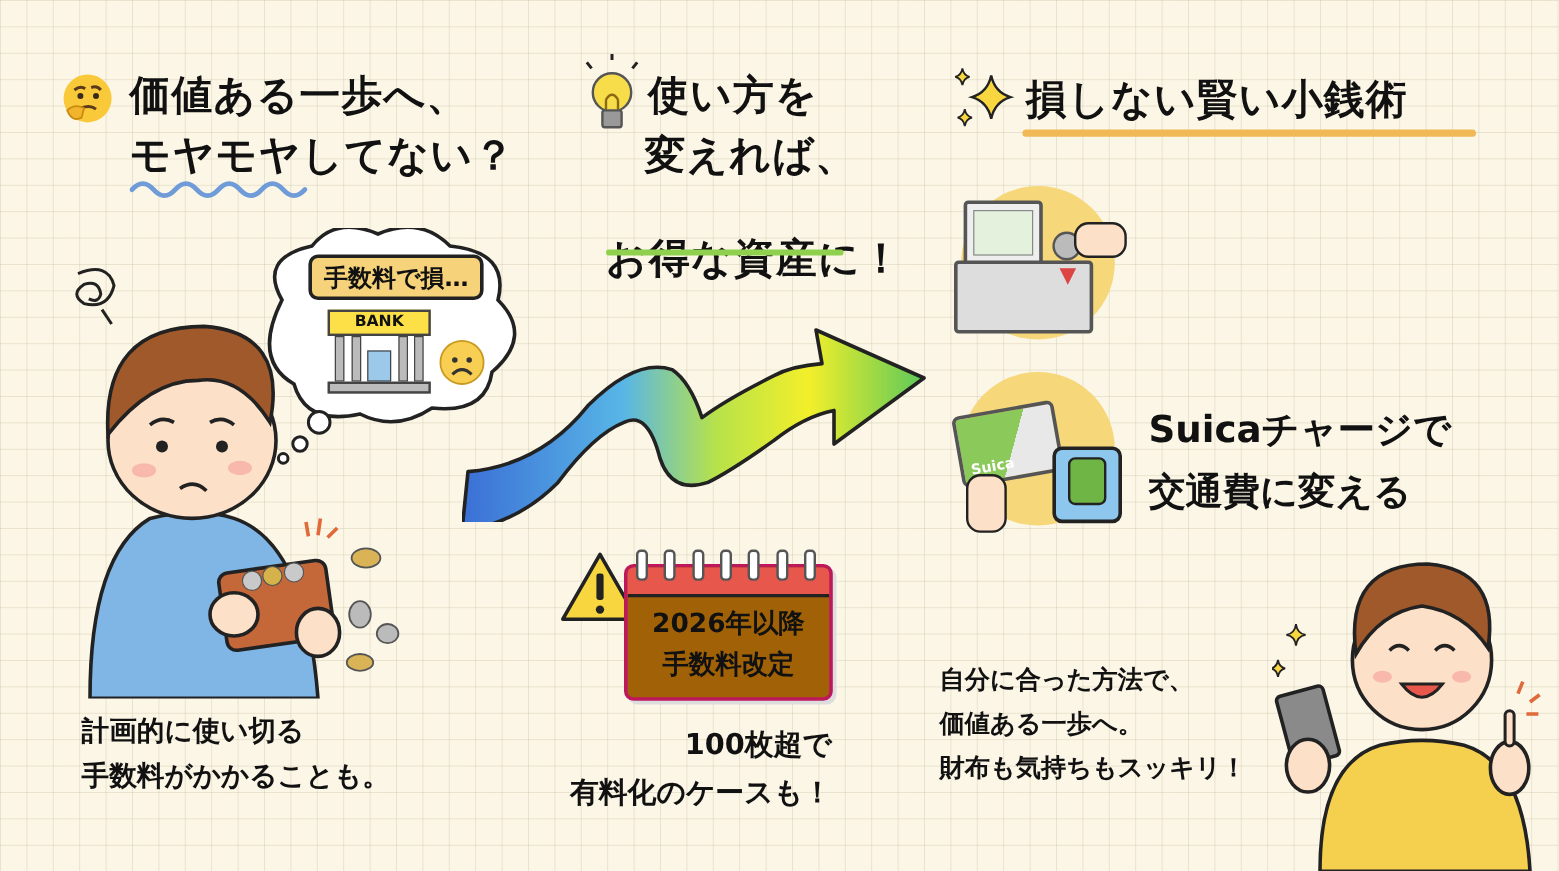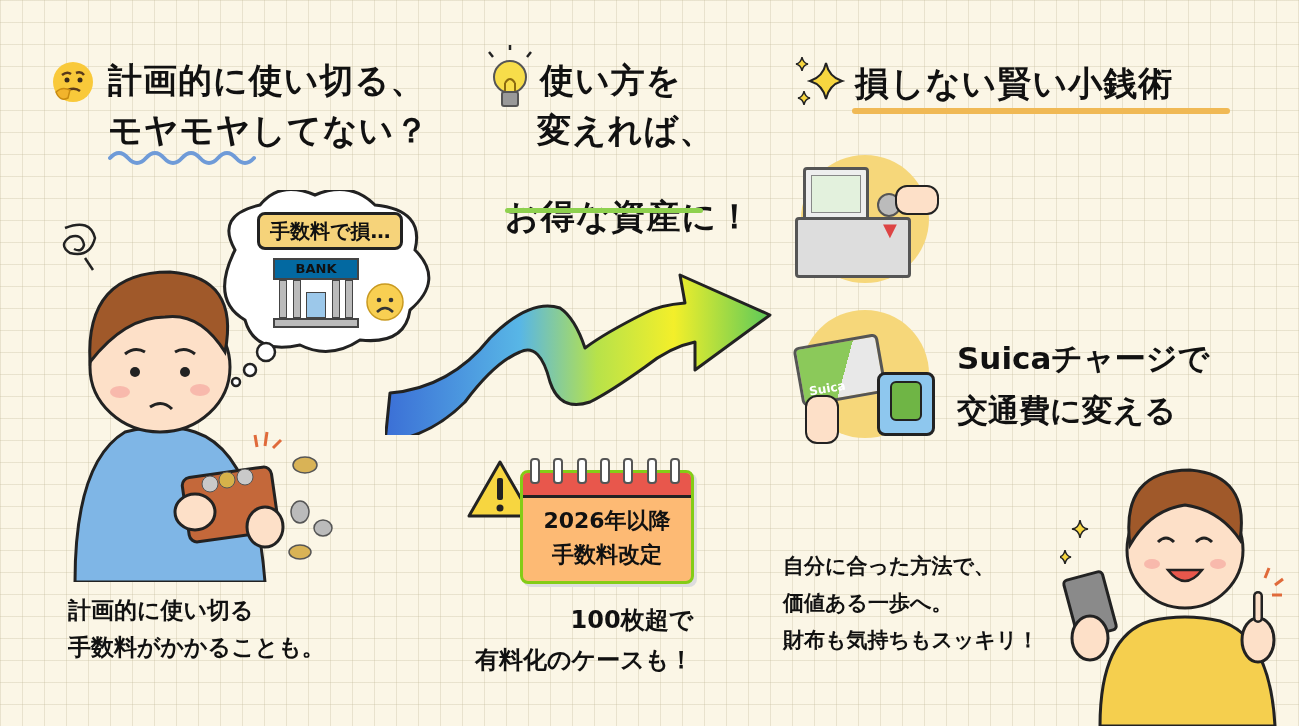--- a/index.html
+++ b/index.html
@@ -28,41 +28,41 @@
     <circle cx="23" cy="22" r="20" fill="#f9c93a"></circle>
     <path d="M12 15 q5 -4 9 -1" stroke="#5a3a1a" stroke-width="2.5" fill="none"></path>
     <path d="M26 13 q5 -2 8 2" stroke="#5a3a1a" stroke-width="2.5" fill="none"></path>
     <circle cx="17" cy="20" r="2.5" fill="#3a2a1a"></circle>
     <circle cx="30" cy="20" r="2.5" fill="#3a2a1a"></circle>
     <path d="M18 30 q7 -3 12 1" stroke="#5a3a1a" stroke-width="2.5" fill="none"></path>
     <path d="M6 32 q6 -6 14 -2 l-2 8 q-8 4 -12 -6z" fill="#f2b42c" stroke="#c98b10" stroke-width="1.5"></path>
   </svg>
 </div>
 <div class="abs h" style="left:108px;top:55px;">
-  <div>計画的に使い切る、</div>
+  <div>価値ある一歩へ、</div>
   <div>モヤモヤしてない？</div>
 </div>
 <svg class="underline-wave" style="left:108px;top:148px;" width="150" height="20" viewBox="0 0 150 20">
   <path d="M2 10 q9 -10 18 0 t18 0 t18 0 t18 0 t18 0 t18 0 t18 0 t18 0" stroke="#6f9bd8" stroke-width="4" fill="none" stroke-linecap="round"></path>
 </svg>
 
 <svg class="abs" style="left:55px;top:218px;" width="50" height="60" viewBox="0 0 50 60">
   <path d="M10 10 q25 -10 30 10 q-5 20 -25 15 q-12 -8 0 -16 q12 -4 14 8 q-2 8 -10 4" stroke="#222" stroke-width="2.5" fill="none"></path>
   <path d="M30 40 l8 12" stroke="#222" stroke-width="2.5"></path>
 </svg>
 
 <div class="abs" style="left:205px;top:190px;width:240px;height:165px;">
   <svg width="240" height="165" viewBox="0 0 240 165" style="position:absolute;left:0;top:0;">
     <path d="M30 60 q-20 -35 25 -45 q20 -25 55 -10 q35 -15 60 10 q50 5 40 45 q30 30 -5 60 q-5 35 -50 30 q-30 20 -60 5 q-45 10 -55 -25 q-35 -20 -10 -70z" fill="#fff" stroke="#222" stroke-width="3"></path>
   </svg>
   <div class="abs" style="left:52px;top:22px;background:#f6d37a;border:3px solid #222;border-radius:8px;padding:2px 10px;font-weight:bold;font-size:20px;line-height:28px;">
     <span>手数料で損…</span>
   </div>
   <div class="abs" style="left:68px;top:68px;width:86px;height:70px;">
-    <div style="background:#0369a1;border:2px solid #444;text-align:center;font-weight:bold;font-size:13px;line-height:18px;">BANK</div>
+    <div style="background:#fde047;border:2px solid #444;text-align:center;font-weight:bold;font-size:13px;line-height:18px;">BANK</div>
     <div style="display:flex;justify-content:space-between;padding:0 6px;height:38px;">
       <span style="width:6px;background:#bbb;border:1px solid #444;"></span>
       <span style="width:6px;background:#bbb;border:1px solid #444;"></span>
       <span style="width:18px;background:#9cc8ea;border:1px solid #444;margin-top:12px;"></span>
       <span style="width:6px;background:#bbb;border:1px solid #444;"></span>
       <span style="width:6px;background:#bbb;border:1px solid #444;"></span>
     </div>
     <div style="height:6px;background:#bbb;border:2px solid #444;"></div>
   </div>
   <svg class="abs" style="left:160px;top:92px;" width="40" height="40" viewBox="0 0 40 40">
@@ -135,21 +135,21 @@
     </linearGradient>
   </defs>
   <path d="M5 128 q60 -5 100 -55 q40 -40 70 -30 q15 10 25 40 q20 -15 60 -35 q15 -8 40 -10 l-5 -28 l90 40 l-75 55 l0 -28 q-25 5 -50 25 q-35 25 -55 35 q-30 10 -40 -20 q-10 -40 -30 -30 q-25 10 -55 50 q-35 35 -80 40z" fill="url(#arrowGrad)" stroke="#222" stroke-width="3" stroke-linejoin="round"></path>
 </svg>
 
 <svg class="abs" style="left:465px;top:458px;" width="70" height="62" viewBox="0 0 70 62">
   <path d="M35 4 l31 54 h-62z" fill="#f7d640" stroke="#222" stroke-width="3" stroke-linejoin="round"></path>
   <rect x="32" y="20" width="6" height="22" rx="2" fill="#222"></rect>
   <circle cx="35" cy="50" r="3.5" fill="#222"></circle>
 </svg>
-<div class="abs" style="left:520px;top:470px;width:168px;height:108px;background:#fdba74;border:3px solid #84cc16;border-radius:8px;box-shadow:3px 3px 0 #ddd;">
+<div class="abs" style="left:520px;top:470px;width:168px;height:108px;background:#a16207;border:3px solid #be185d;border-radius:8px;box-shadow:3px 3px 0 #ddd;">
   <div style="height:22px;background:#e8574c;border-bottom:3px solid #222;border-radius:5px 5px 0 0;"></div>
   <div class="cal-text" style="margin-top:6px;">2026年以降</div>
   <div class="cal-text">手数料改定</div>
 </div>
 <div class="abs" style="left:530px;top:458px;width:150px;display:flex;justify-content:space-between;">
   <span style="width:6px;height:22px;background:#fff;border:2px solid #555;border-radius:4px;"></span>
   <span style="width:6px;height:22px;background:#fff;border:2px solid #555;border-radius:4px;"></span>
   <span style="width:6px;height:22px;background:#fff;border:2px solid #555;border-radius:4px;"></span>
   <span style="width:6px;height:22px;background:#fff;border:2px solid #555;border-radius:4px;"></span>
   <span style="width:6px;height:22px;background:#fff;border:2px solid #555;border-radius:4px;"></span>

